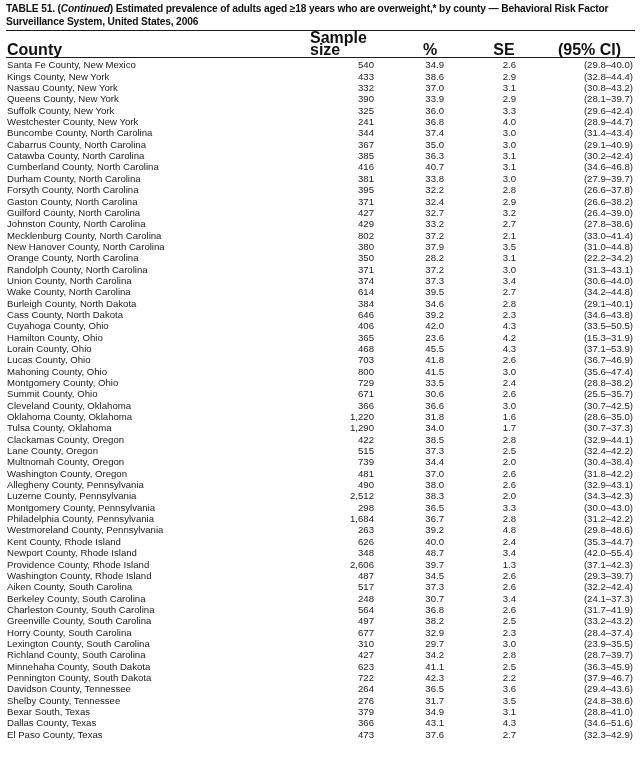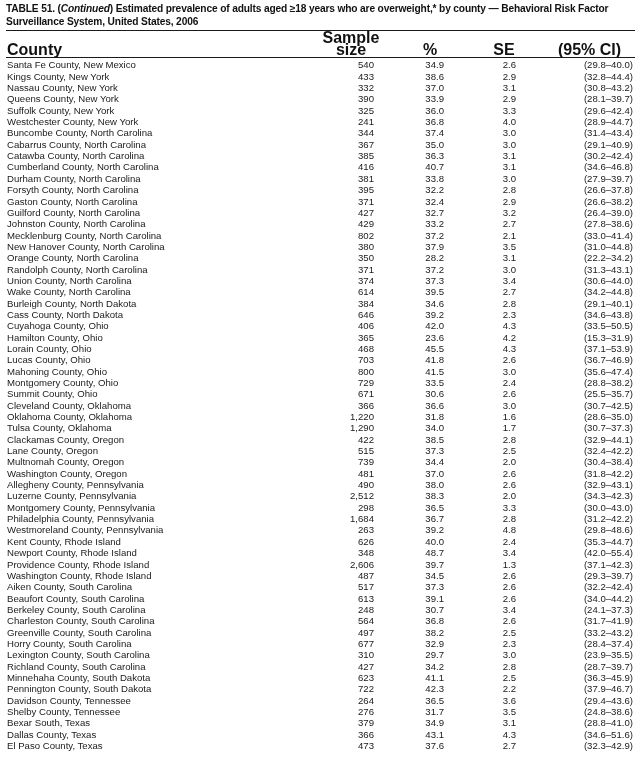--- a/index.html
+++ b/index.html
@@ -61,21 +61,21 @@
 
   thead th {
     font-size: 16px;
     font-weight: bold;
     padding: 1px 0 2px 0;
     vertical-align: bottom;
     color: #111111;
     border-bottom: 1.3px solid #1a1a1a;
   }
   th.h-county { text-align: left; padding-left: 1px; }
-  th.h-n  { text-align: center; padding-right: 4px; }
+  th.h-n  { text-align: left; padding-right: 4px; }
   th.h-pct{ text-align: center; padding-right: 6px; }
   th.h-se { text-align: center; padding-right: 8px; }
   th.h-ci { text-align: center; padding-right: 2px; }
 
   tbody td {
     padding: 0;
     height: 11.35px;
     line-height: 11.35px;
     vertical-align: top;
     white-space: nowrap;
@@ -438,27 +438,20 @@
           <td class="num-ci">(29.3–39.7)</td>
         </tr>
         <tr>
           <td class="county">Aiken County, South Carolina</td>
           <td class="num-n">517</td>
           <td class="num-p">37.3</td>
           <td class="num-se">2.6</td>
           <td class="num-ci">(32.2–42.4)</td>
         </tr>
         <tr>
-          <td class="county">Beaufort County, South Carolina</td>
-          <td class="num-n">613</td>
-          <td class="num-p">39.1</td>
-          <td class="num-se">2.6</td>
-          <td class="num-ci">(34.0–44.2)</td>
-        </tr>
-        <tr>
           <td class="county">Berkeley County, South Carolina</td>
           <td class="num-n">248</td>
           <td class="num-p">30.7</td>
           <td class="num-se">3.4</td>
           <td class="num-ci">(24.1–37.3)</td>
         </tr>
         <tr>
           <td class="county">Charleston County, South Carolina</td>
           <td class="num-n">564</td>
           <td class="num-p">36.8</td>

